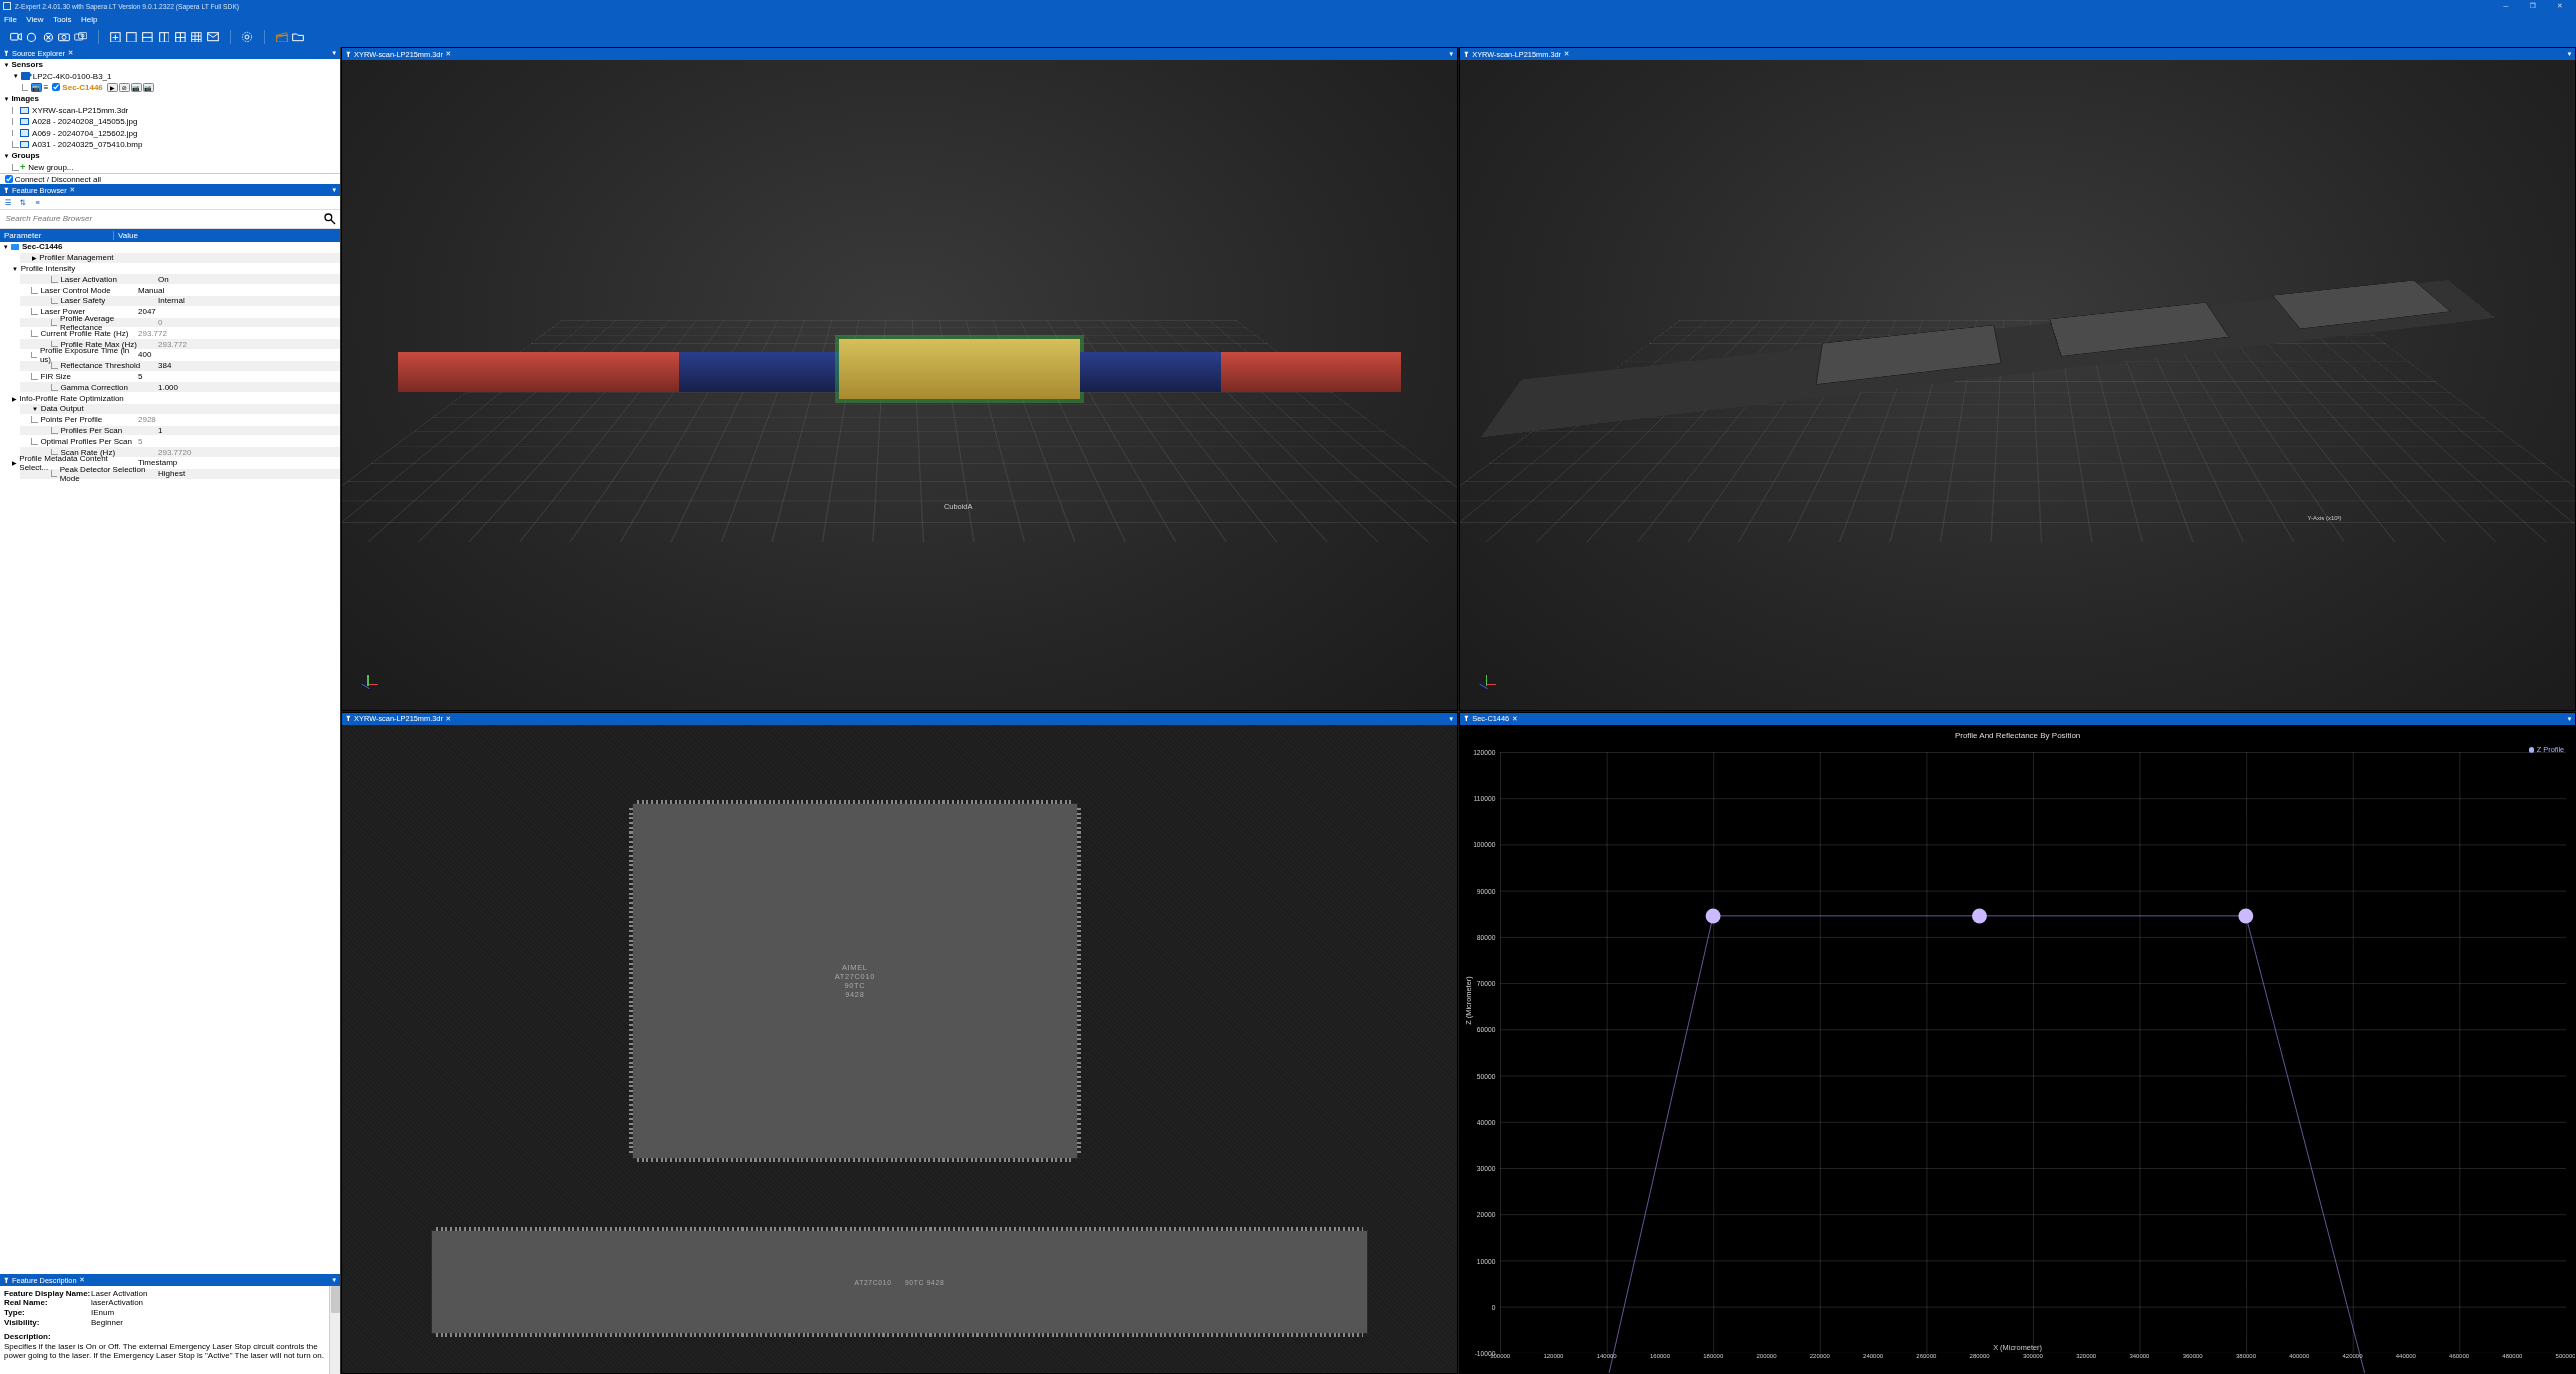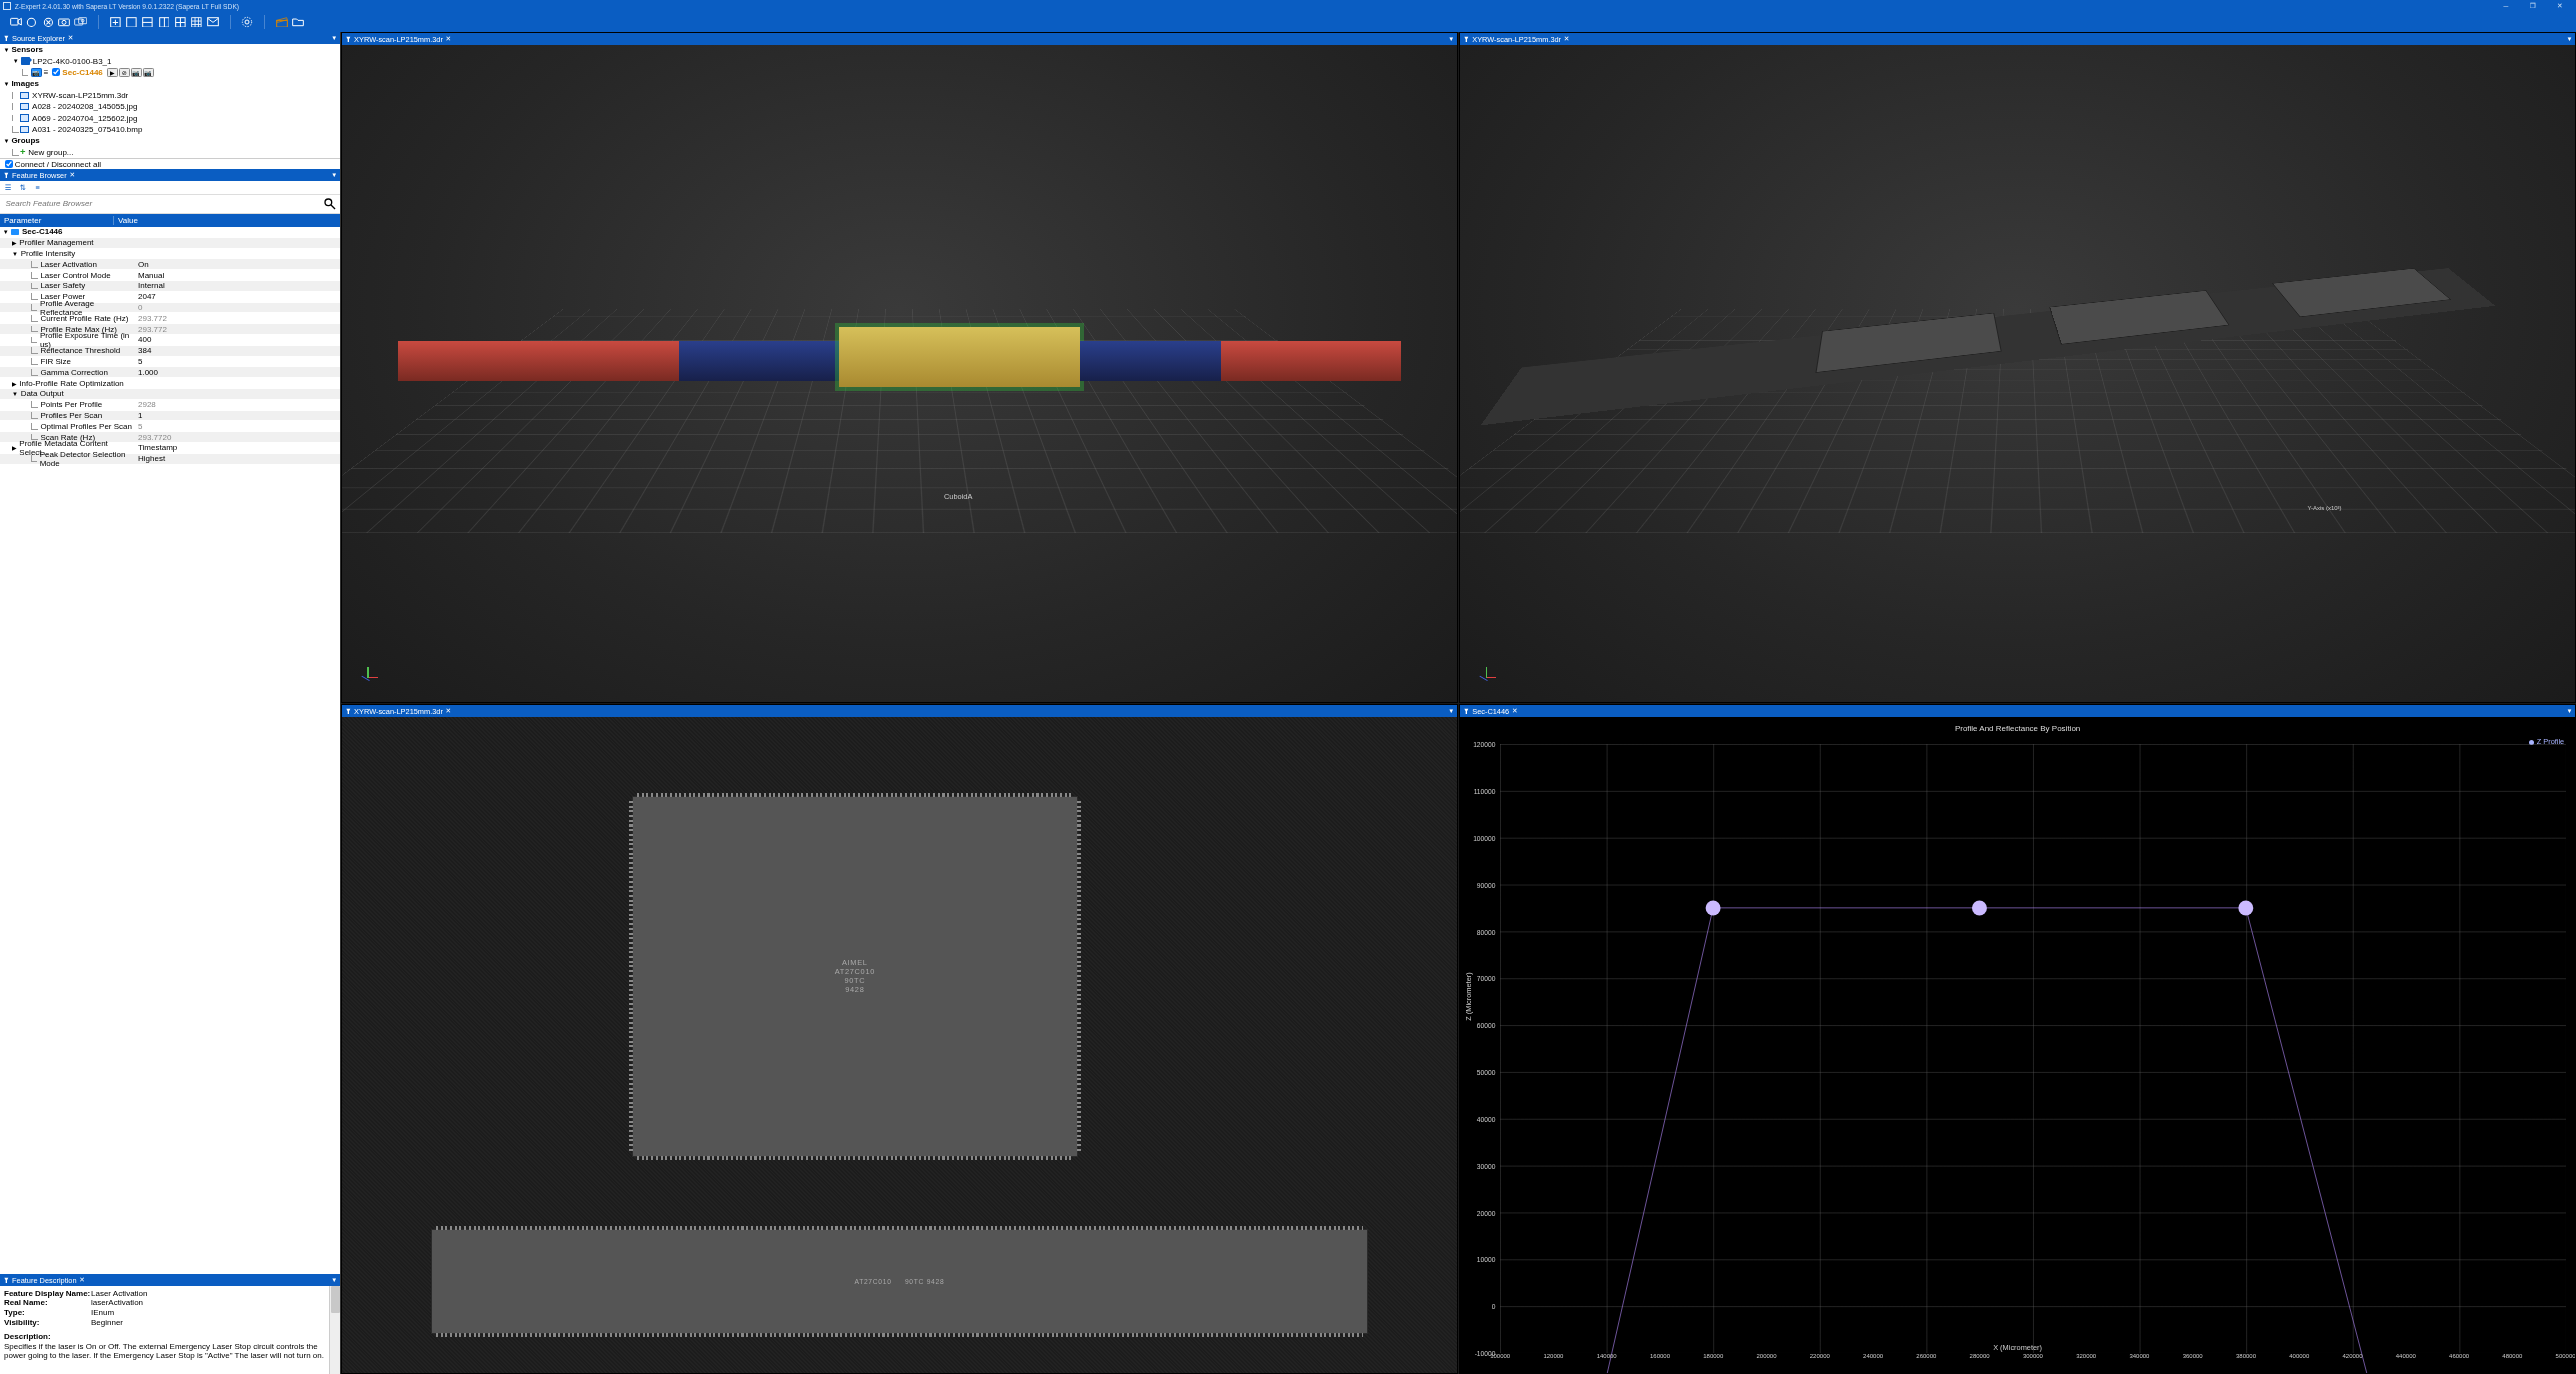--- a/index.html
+++ b/index.html
@@ -57,21 +57,21 @@
 .fb-toolbar { background: #fff; height: 13.4px; display: flex; align-items: center; padding: 0 2.7px; gap: 4px; border-bottom: 0.7px solid #ddd; }
 .fb-toolbar .fbt { width: 10.8px; height: 10.8px; cursor: pointer; display:flex; align-items:center; justify-content:center; color:#0a5dc2; font-size:7.4px; }
 .search-row { position: relative; height: 19px; display: flex; align-items: center; border-bottom: 0.7px solid #ddd; }
 .search-row input { flex: 1; border: none; padding: 0 20px 0 5.4px; height: 100%; font-size: 8px; font-style: italic; color: #888; outline: none; }
 .search-row .mag { position: absolute; right: 4px; top: 2.7px; width: 13.4px; height: 13.4px; }
 .fb-headrow { display: flex; background: #0a5dc2; color: #fff; height: 13.4px; align-items: center; font-size: 8px; }
 .fb-headrow .p { width: 114px; padding-left: 4px; border-right: 0.7px solid rgba(255,255,255,0.3); }
 .fb-headrow .v { flex: 1; padding-left: 4px; }
 .fb-body { flex: 1; overflow-y: auto; background: #fff; }
 .fb-row { display: flex; height: 10.8px; align-items: center; font-size: 8px; border-bottom: 0.7px solid #fff; }
-.fb-row.alt { background: #f0f0f0; }
+.fb-row.alt { background: #f0f0f0; margin-left: 20px; }
 .fb-row .p { width: 134px; padding-left: 4px; display: flex; align-items: center; }
 .fb-row .v { flex: 1; padding-left: 4px; }
 .fb-row.ro .v { color: #888; }
 .fb-row.lvl0 .p { padding-left: 2.7px; font-weight: bold; }
 .fb-row.lvl1 .p { padding-left: 12px; }
 .fb-row.lvl2 .p { padding-left: 27px; }
 .twig { display:inline-block; width:6.7px; height:6.7px; border-left:0.7px solid #999; border-bottom:0.7px solid #999; margin-right:2.7px; margin-left:4px; }
 .fb-row .arrow { margin-right: 2.7px; font-size: 6px; }
 
 
@@ -144,20 +144,26 @@
 
   <div class="titlebar">
     <span style="width:8px;height:8px;border:0.7px solid #cfe2f7;margin-right:4px"></span>
     <span>Z-Expert 2.4.01.30 with Sapera LT Version 9.0.1.2322 (Sapera LT Full SDK)</span>
     <span class="spacer"></span>
     <span class="winbtn">─</span>
     <span class="winbtn">❐</span>
     <span class="winbtn">✕</span>
   </div>
 
+  <div class="menubar">
+    <span class="mi">File</span>
+    <span class="mi">View</span>
+    <span class="mi">Tools</span>
+    <span class="mi">Help</span>
+  </div>
 
   <div class="toolbar">
     <div class="tbgroup">
       <span class="tbbtn">
           <svg width="12" height="9.4" viewBox="0 0 18 14">
             <rect x="1" y="2" width="11" height="10" rx="1" stroke-width="1.5"></rect>
             <path d="M12 5 L17 2 V12 L12 9 Z" stroke-width="1.5"></path>
           </svg>
         </span>
       <span class="tbbtn">

